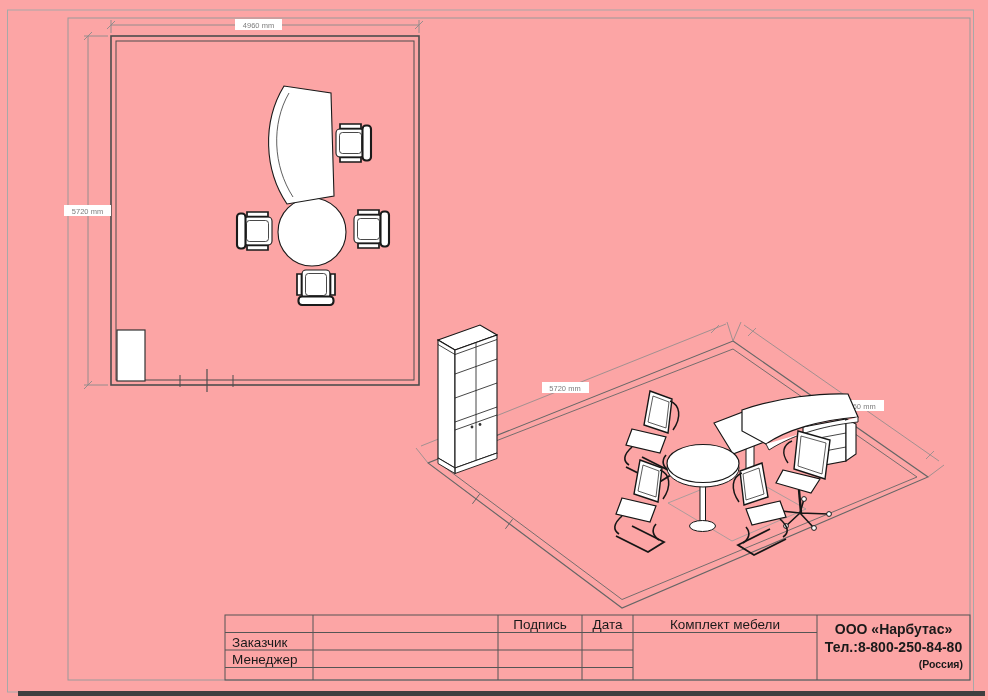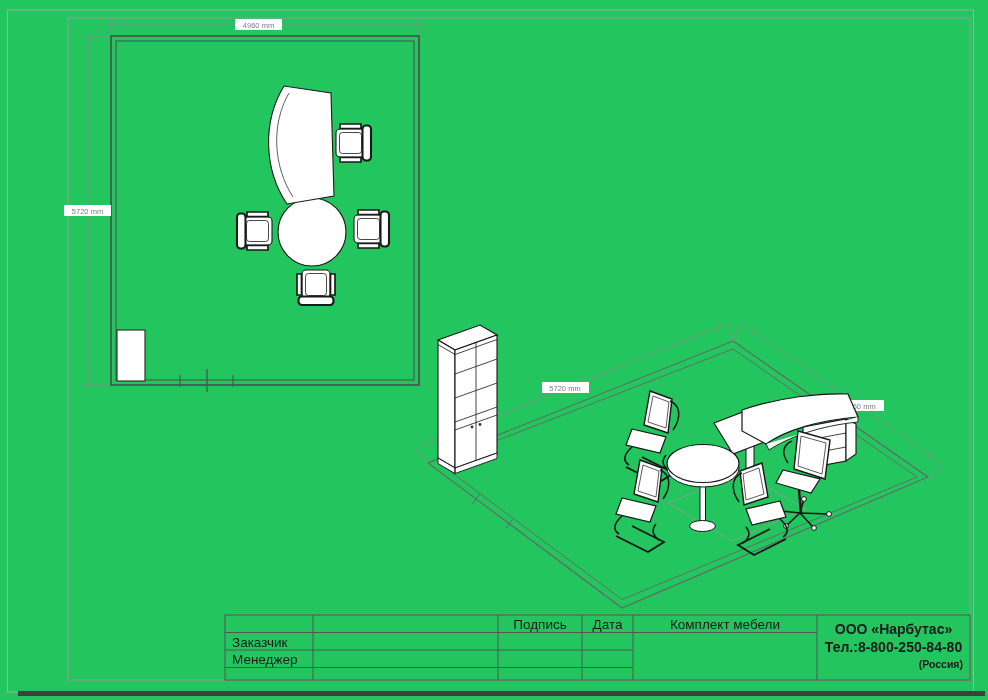--- a/index.html
+++ b/index.html
@@ -1,16 +1,16 @@
 <!DOCTYPE html>
 <html><head>
 <meta charset="utf-8">
 <style>
   html,body{margin:0;padding:0;background:#fff;}
-  .page{position:relative;width:988px;height:700px;background:#22c55e;overflow:hidden;
+  .page{position:relative;width:988px;height:700px;background:#fca5a5;overflow:hidden;
         font-family:"Liberation Sans","DejaVu Sans",sans-serif;}
   svg{position:absolute;left:0;top:0;}
   text{font-family:"Liberation Sans","DejaVu Sans",sans-serif;}
   .dim-text{font-size:7.5px;fill:#7d7d7d;}
   .tb-text{font-size:13.5px;fill:#1a1a1a;}
   .tb-co{font-size:14px;font-weight:600;fill:#1a1a1a;}
   .tb-ph{font-size:14px;font-weight:700;fill:#1a1a1a;}
   .tb-small{font-size:10.5px;font-weight:600;fill:#1a1a1a;}
 </style>
 </head>

